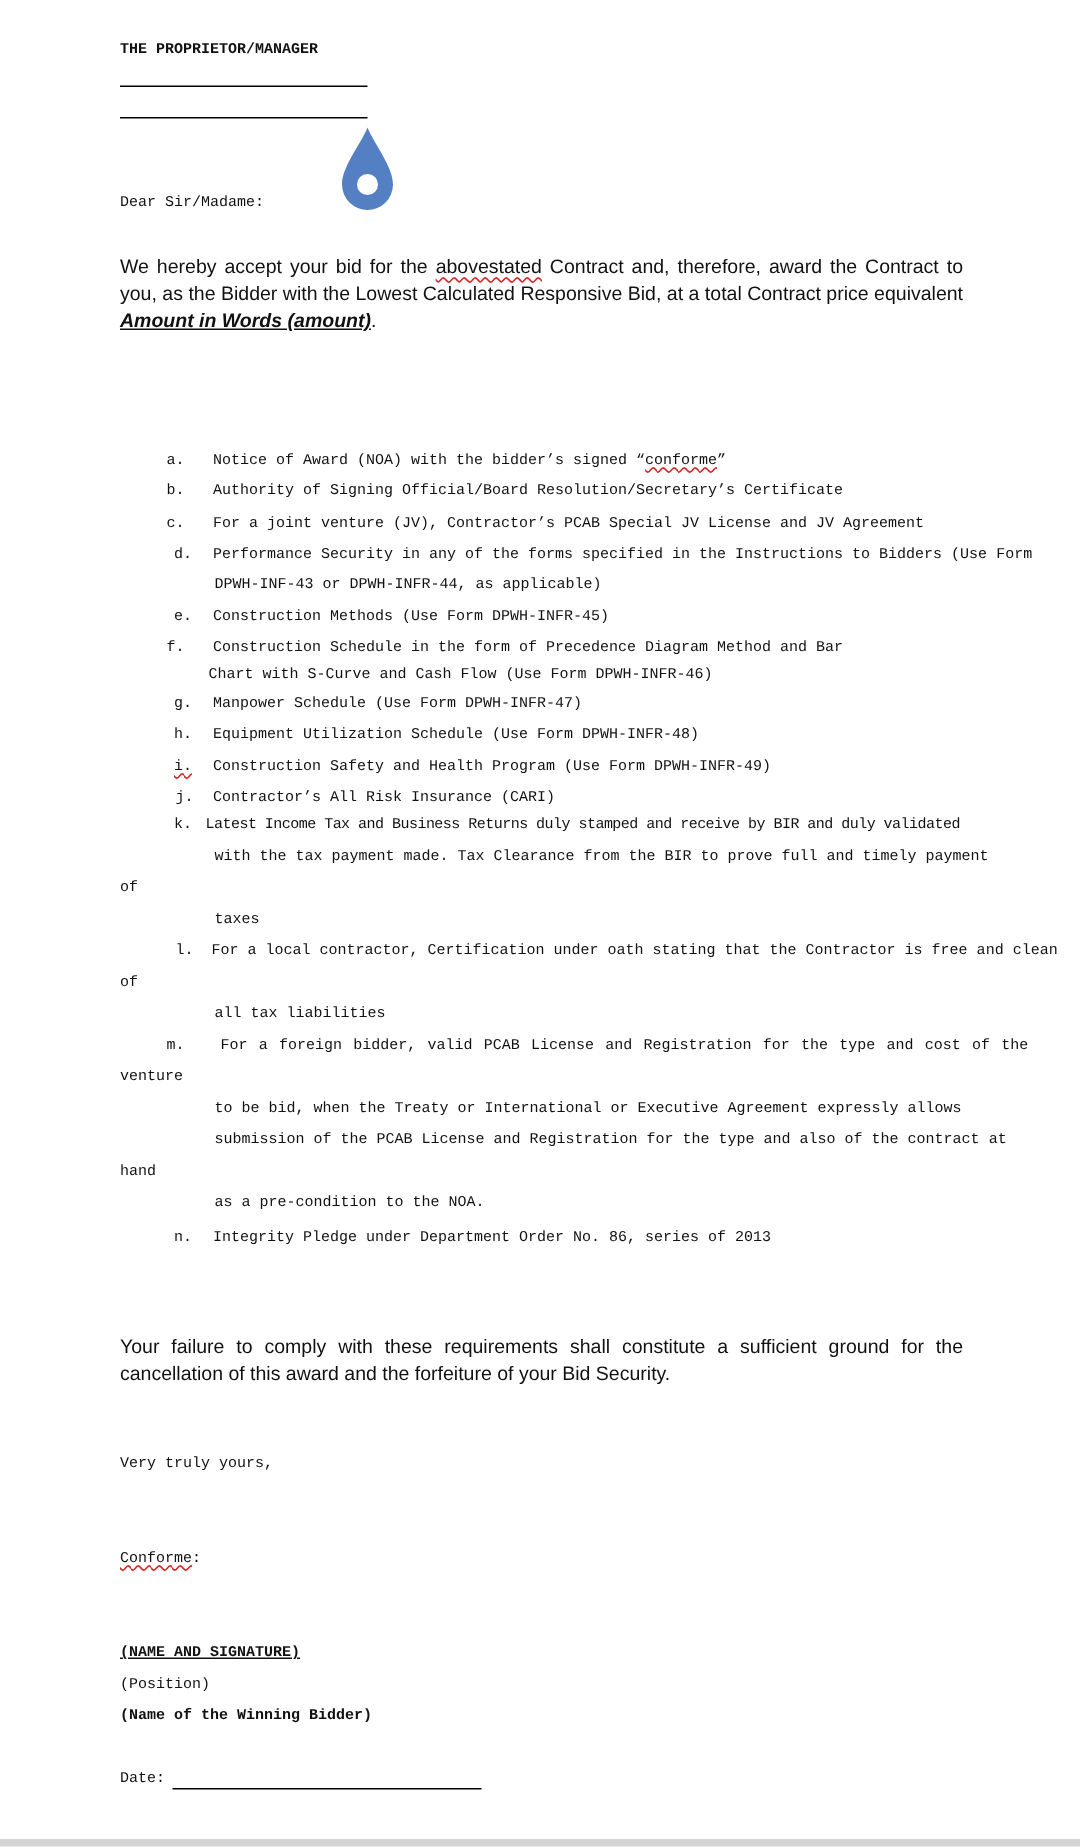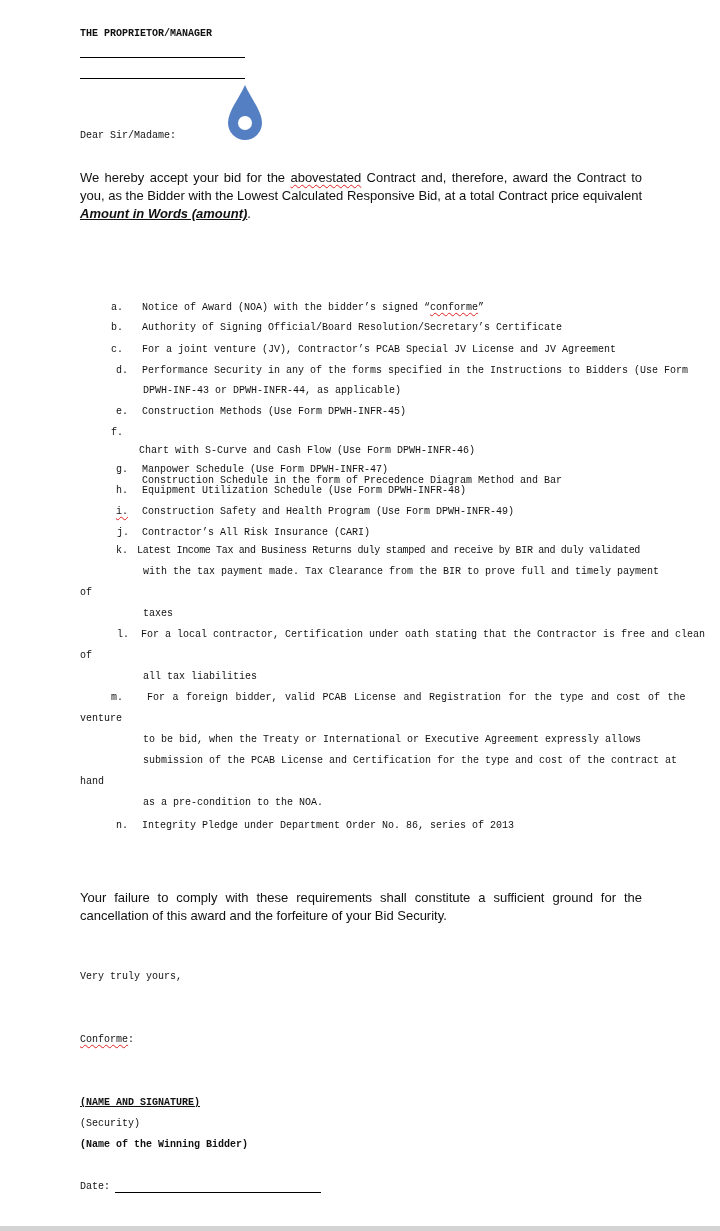--- a/index.html
+++ b/index.html
@@ -54,21 +54,21 @@
       <div class="abs" style="left:116px; top:362px;">d.</div>
       <div class="abs" style="left:142px; top:362px;">Performance Security in any of the forms specified in the Instructions to Bidders (Use Form</div>
       <div class="abs" style="left:143px; top:382px;">DPWH-INF-43 or DPWH-INFR-44, as applicable)</div>
     </div>
     <div>
       <div class="abs" style="left:116px; top:403px;">e.</div>
       <div class="abs" style="left:142px; top:403px;">Construction Methods (Use Form DPWH-INFR-45)</div>
     </div>
     <div>
       <div class="abs" style="left:111px; top:424px;">f.</div>
-      <div class="abs" style="left:142px; top:424px;margin-top:48px;">Construction Schedule in the form of Precedence Diagram Method and Bar</div>
+      <div class="abs" style="left:142px; top:424px;">Construction Schedule in the form of Precedence Diagram Method and Bar</div>
       <div class="abs" style="left:139px; top:442px;">Chart with S-Curve and Cash Flow (Use Form DPWH-INFR-46)</div>
     </div>
     <div>
       <div class="abs" style="left:116px; top:461px;">g.</div>
       <div class="abs" style="left:142px; top:461px;">Manpower Schedule (Use Form DPWH-INFR-47)</div>
     </div>
     <div>
       <div class="abs" style="left:116px; top:482px;">h.</div>
       <div class="abs" style="left:142px; top:482px;">Equipment Utilization Schedule (Use Form DPWH-INFR-48)</div>
     </div>
@@ -91,38 +91,38 @@
       <div class="abs" style="left:117px; top:626px;">l.</div>
       <div class="abs" style="left:141px; top:626px;">For a local contractor, Certification under oath stating that the Contractor is free and clean</div>
       <div class="abs" style="left:80px; top:647px;">of</div>
       <div class="abs" style="left:143px; top:668px;">all tax liabilities</div>
     </div>
     <div>
       <div class="abs" style="left:111px; top:689px;">m.</div>
       <div class="abs" style="left:147px; top:689px; word-spacing:1.5px;">For a foreign bidder, valid PCAB License and Registration for the type and cost of the</div>
       <div class="abs" style="left:80px; top:710px;">venture</div>
       <div class="abs" style="left:143px; top:731px;">to be bid, when the Treaty or International or Executive Agreement expressly allows</div>
-      <div class="abs" style="left:143px; top:752px;">submission of the PCAB License and Certification for the type and cost of the contract at</div>
+      <div class="abs" style="left:143px; top:752px;">submission of the PCAB License and Registration for the type and also of the contract at</div>
       <div class="abs" style="left:80px; top:773px;">hand</div>
       <div class="abs" style="left:143px; top:794px;">as a pre-condition to the NOA.</div>
     </div>
     <div>
       <div class="abs" style="left:116px; top:817px;">n.</div>
       <div class="abs" style="left:142px; top:817px;">Integrity Pledge under Department Order No. 86, series of 2013</div>
     </div>
   </div>
 
 
   <div class="para" style="top:889px;">Your failure to comply with these requirements shall constitute a sufficient ground for the cancellation of this award and the forfeiture of your Bid Security.</div>
 
   <div class="abs" style="left:80px; top:968px;">Very truly yours,</div>
 
   <div class="abs" style="left:80px; top:1031px;"><span class="squiggle">Conforme</span><span>:</span></div>
 
   <div class="abs bold ul" style="left:80px; top:1094px;">(NAME AND SIGNATURE)</div>
-  <div class="abs" style="left:80px; top:1115px;">(Security)</div>
+  <div class="abs" style="left:80px; top:1115px;">(Position)</div>
   <div class="abs bold" style="left:80px; top:1136px;">(Name of the Winning Bidder)</div>
 
   <div class="abs" style="left:80px; top:1178px;">Date: </div>
   <div class="hline" style="left:115px; top:1192px; width:206px;"></div>
 
 </div>
 <div class="bottom-bar"></div>
 
 </body></html>

